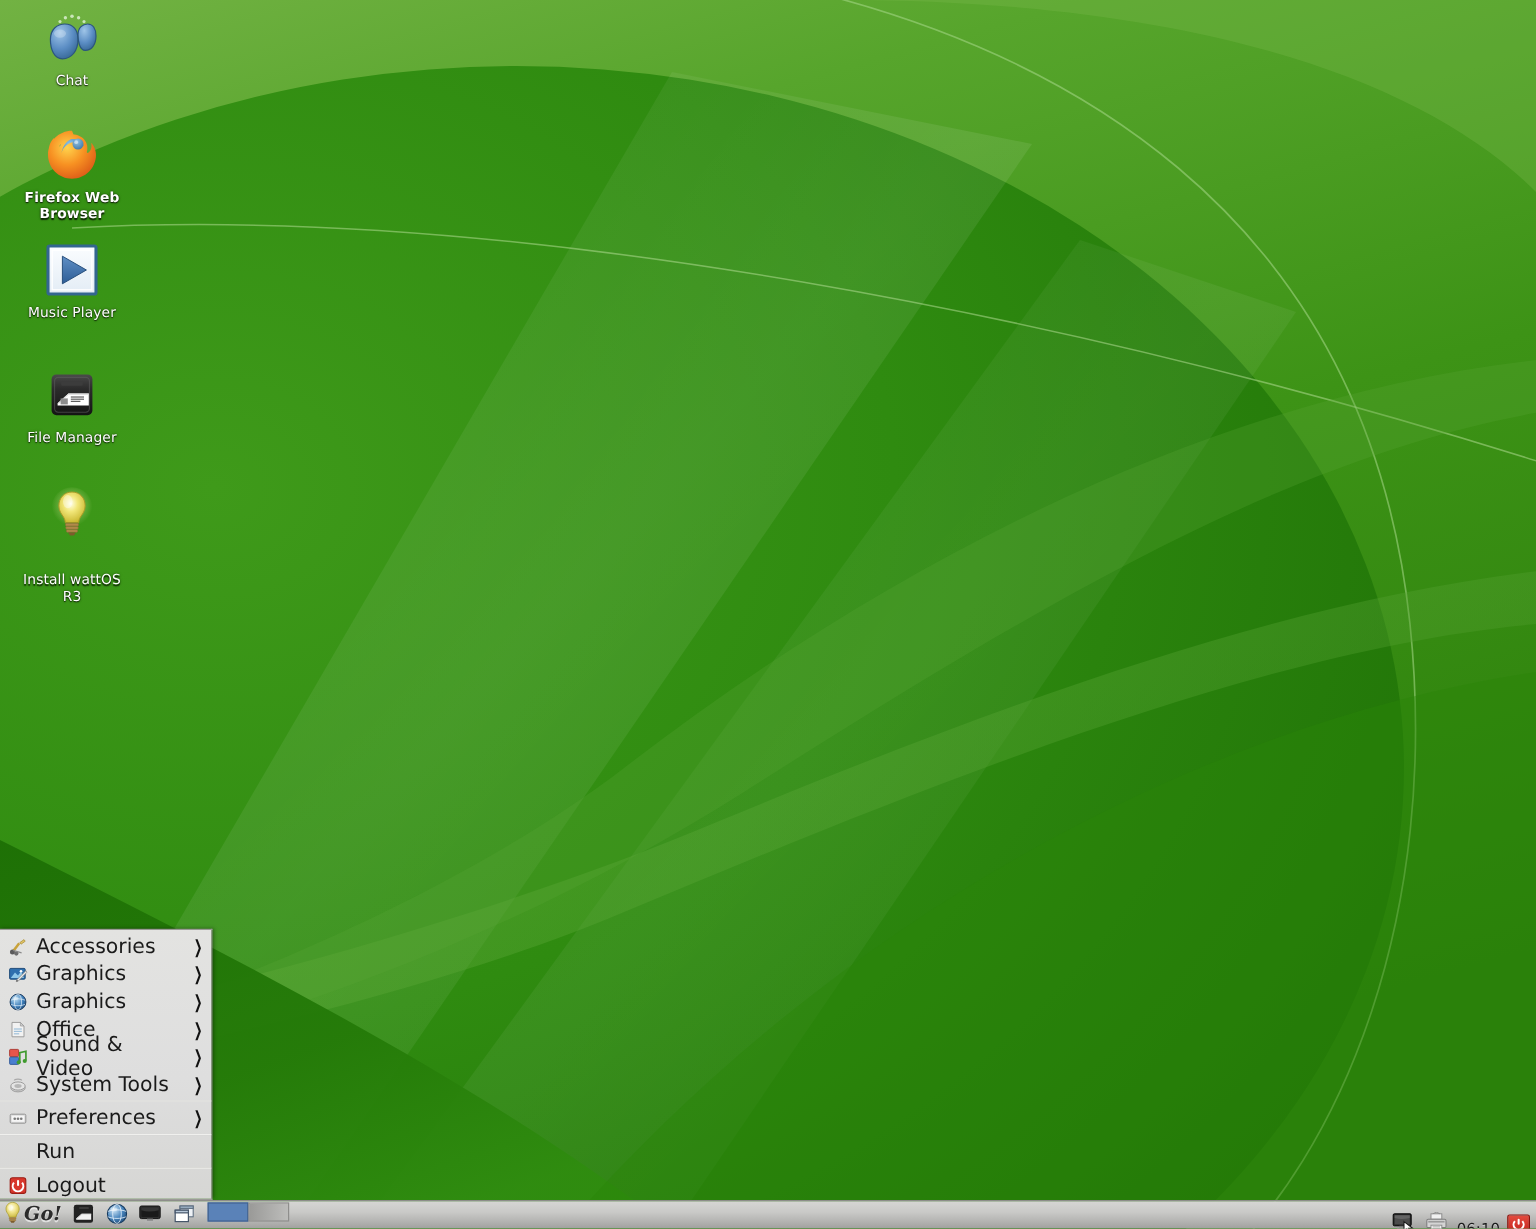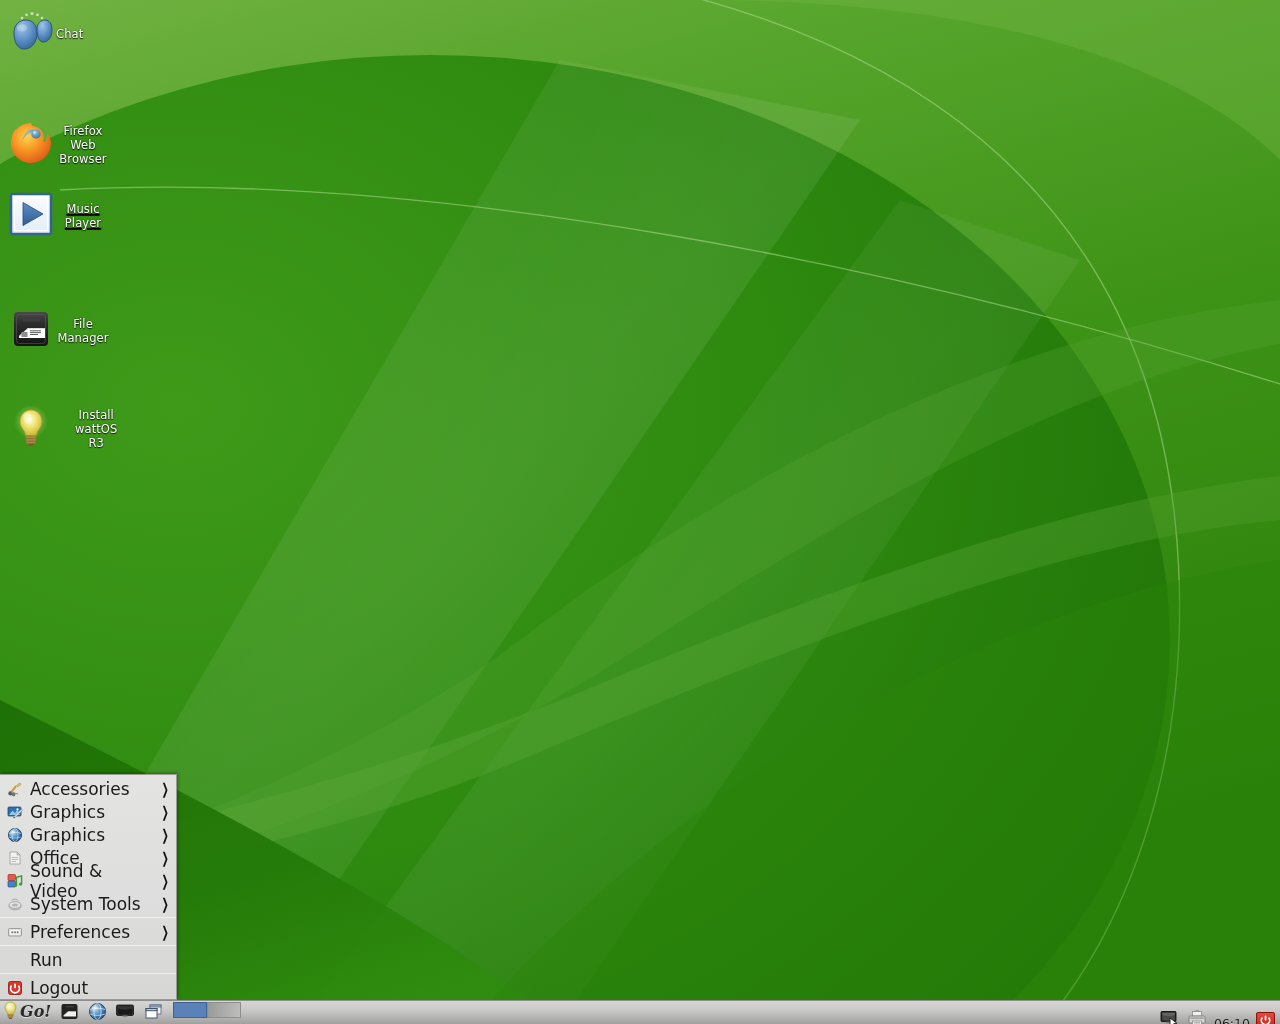--- a/index.html
+++ b/index.html
@@ -13,21 +13,21 @@
     position:relative; width:1280px; height:1024px;
     background:#2f8a10;
     overflow:hidden;
   }
   #wallpaper { position:absolute; inset:0; width:1280px; height:1024px; }
 
   
   #icon-layer { position:absolute; left:0; top:0; width:130px; height:1000px; z-index:5; }
   .desk-icon {
     position:absolute; left:8px; width:104px;
-    display:flex; flex-direction:row; align-items:center;
+    display:flex; flex-direction:column; align-items:center;
     cursor:pointer;
   }
   .desk-icon .glyph {
     width:48px; height:48px; position:relative;
     display:flex; align-items:center; justify-content:center;
   }
   .desk-icon .label {
     margin-top:4px; text-align:center; color:#ffffff;
     font-size:11.5px; line-height:14px; letter-spacing:.1px;
     text-shadow:0 1px 1px rgba(0,0,0,.75), 0 0 2px rgba(0,0,0,.6);
@@ -196,21 +196,21 @@
             <circle cx="33" cy="9" r="1.3"></circle>
           </g>
           <path d="M5 24 C5 15 11 11 17 11 C24 11 28 16 28 24 C28 33 23 40 15 40 C8 40 5 32 5 24 Z" fill="url(#bub1)" stroke="#2c557f" stroke-width="1"></path>
           <path d="M28 20 C28 14 32 11 36 11 C40.5 11 43 15 43 21 C43 28 39.5 33 34 33 C29.5 33 28 26 28 20 Z" fill="url(#bub1)" stroke="#2c557f" stroke-width="1"></path>
           <ellipse cx="13" cy="19" rx="5" ry="3.4" fill="#ffffff" opacity="0.25"></ellipse>
         </svg>
       </div>
       <div class="label">Chat</div>
     </div>
 
-    <div class="desk-icon" style="top:119px;">
+    <div class="desk-icon" style="top:105px;font-weight:bold;">
       <div class="glyph">
         <svg width="46" height="46" viewBox="0 0 46 46">
           <defs>
             <radialGradient id="ffo" cx="0.4" cy="0.35" r="0.8">
               <stop offset="0%" stop-color="#ffd34d"></stop>
                 <stop offset="45%" stop-color="#f79122"></stop>
               <stop offset="100%" stop-color="#d44b14"></stop>
             </radialGradient>
             <radialGradient id="ffb" cx="0.4" cy="0.3" r="0.8">
               <stop offset="0%" stop-color="#8fc5ea"></stop>
@@ -226,21 +226,21 @@
           <path d="M22 10 C27 9 31 12 33 16 C30 13 26 12 22 13 C17 15 14 19 14 24
                    C14 19 17 12 22 10 Z" fill="url(#ffb)"></path>
           <circle cx="28" cy="14" r="4.6" fill="url(#ffb)" opacity="0.95"></circle>
           <circle cx="26.5" cy="12.5" r="1.6" fill="#ffffff" opacity="0.5"></circle>
         </svg>
       </div>
       <div class="label">Firefox Web
 Browser</div>
     </div>
 
-    <div class="desk-icon" style="top:190px;text-decoration:underline;">
+    <div class="desk-icon" style="top:201px;">
       <div class="glyph">
         <svg width="46" height="46" viewBox="0 0 46 46">
           <defs>
             <linearGradient id="pbg" x1="0" y1="0" x2="0" y2="1">
               <stop offset="0%" stop-color="#fbfdff"></stop>
                 <stop offset="100%" stop-color="#e3ecf5"></stop>
             </linearGradient>
             <linearGradient id="ptri" x1="0" y1="0" x2="0" y2="1">
               <stop offset="0%" stop-color="#5f8fc5"></stop>
                 <stop offset="100%" stop-color="#2e5d96"></stop>

